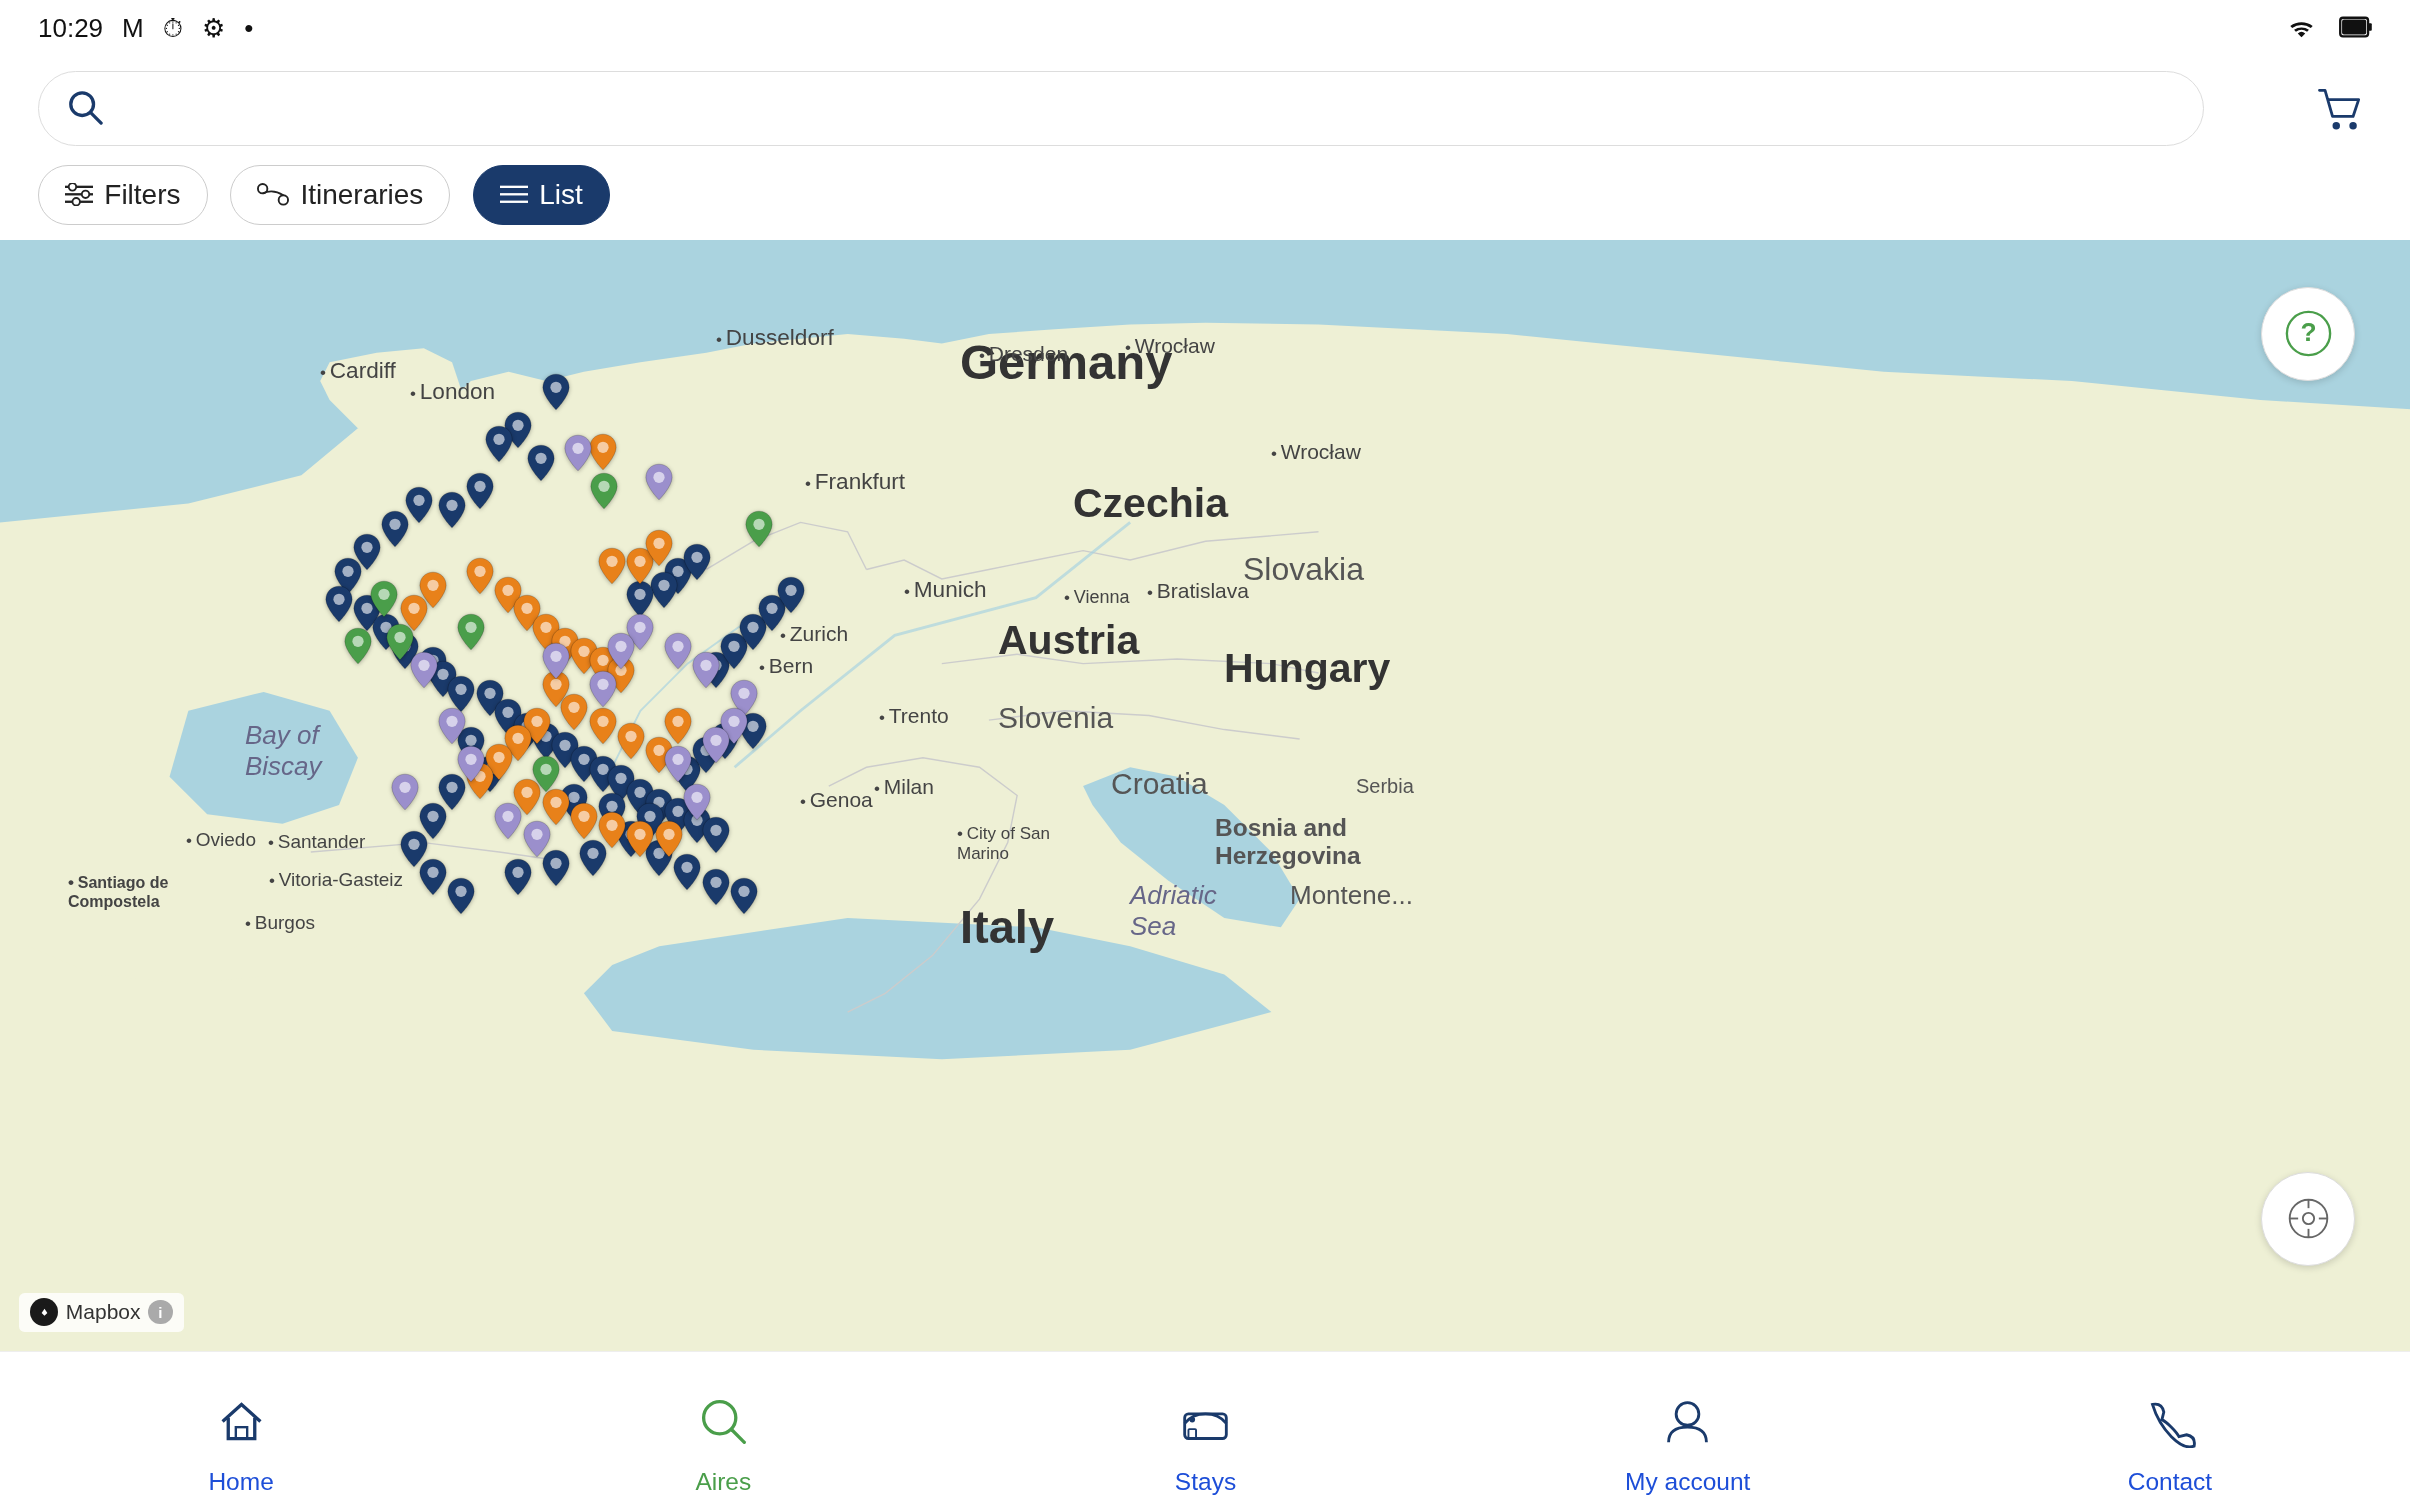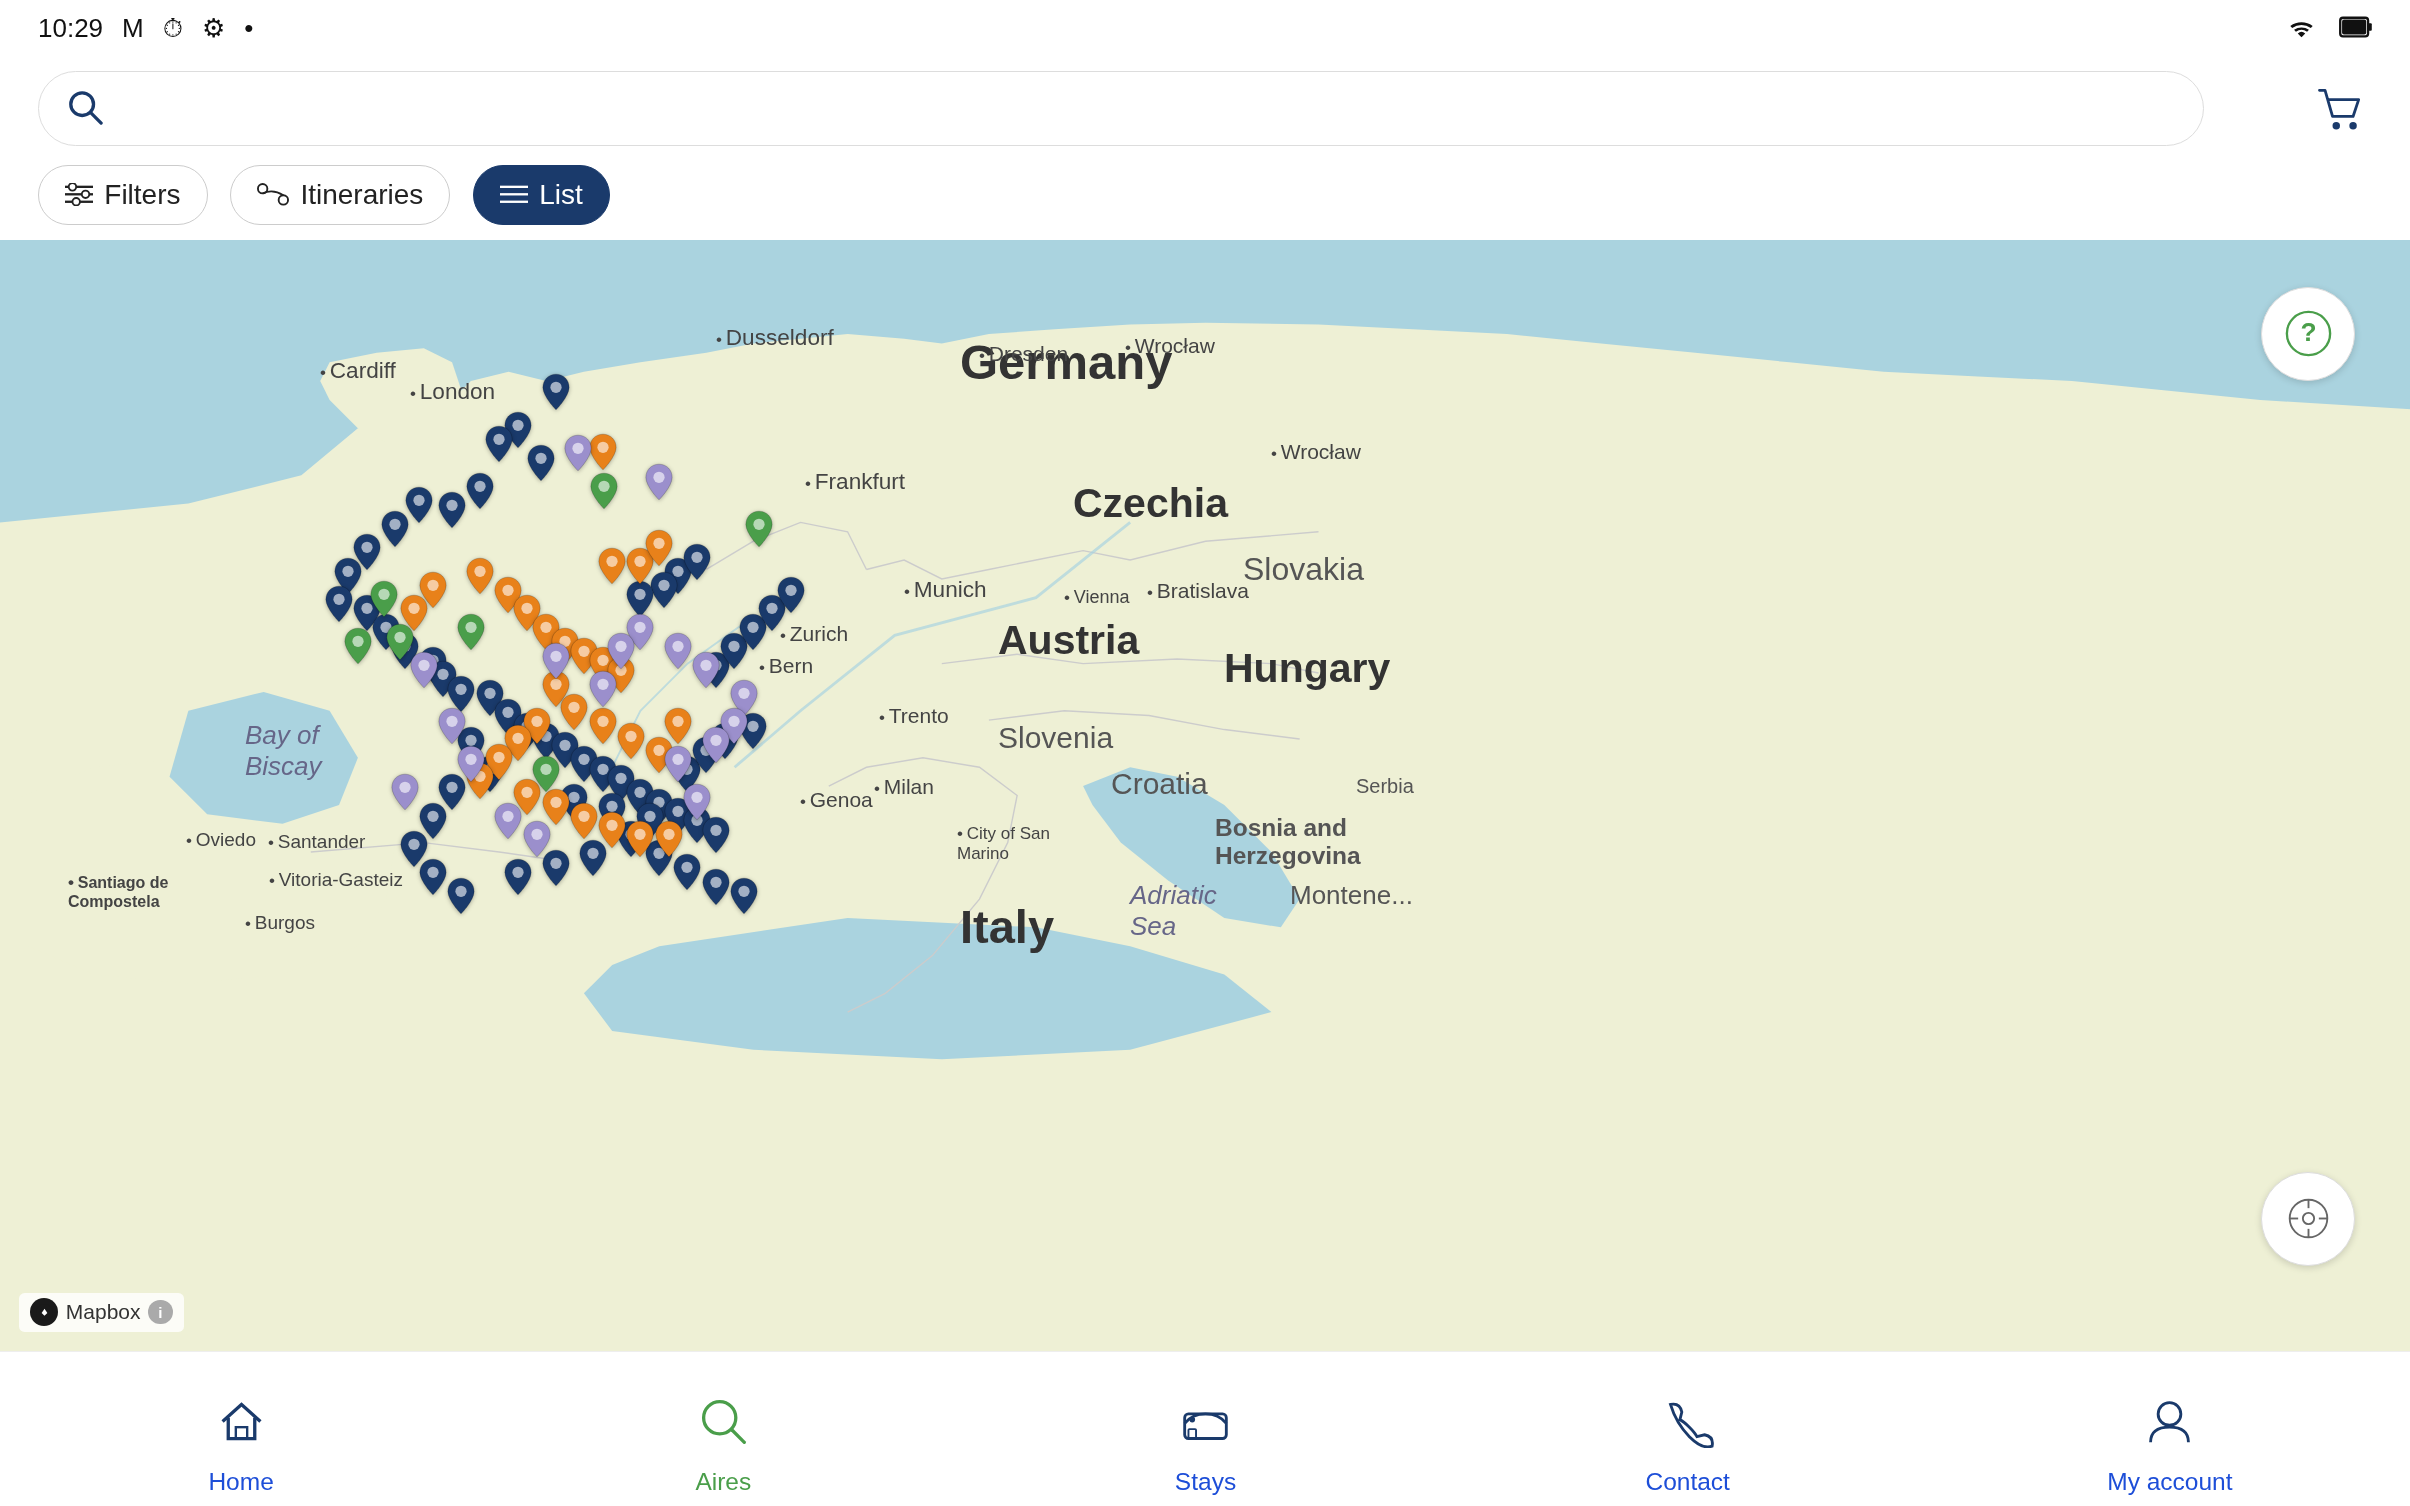--- a/index.html
+++ b/index.html
@@ -341,21 +341,21 @@
 
     <path d="M 1200 300 L 1100 380 L 950 420 L 850 500 L 780 560" stroke="#aad3df" stroke-width="3" fill="none" opacity="0.7"></path>
     <path d="M 800 400 L 730 450 L 680 500 L 650 560" stroke="#aad3df" stroke-width="2" fill="none" opacity="0.7"></path>
   </svg>
 
   <span class="map-label large" style="left:960px;top:94px;font-size:49px;font-weight:700;color:#333;">Germany</span>
   <span class="map-label large" style="left:1073px;top:240px;font-size:41px;font-weight:600;color:#333;">Czechia</span>
   <span class="map-label" style="left:1243px;top:311px;font-size:32px;color:#555;">Slovakia</span>
   <span class="map-label large" style="left:998px;top:377px;font-size:41px;font-weight:600;color:#333;">Austria</span>
   <span class="map-label large" style="left:1224px;top:405px;font-size:41px;font-weight:600;color:#333;">Hungary</span>
-  <span class="map-label" style="left:998px;top:461px;font-size:30px;color:#555;margin-top:20px;">Slovenia</span>
+  <span class="map-label" style="left:998px;top:461px;font-size:30px;color:#555;">Slovenia</span>
   <span class="map-label" style="left:1111px;top:527px;font-size:30px;color:#555;">Croatia</span>
   <span class="map-label large" style="left:960px;top:659px;font-size:47px;font-weight:700;color:#333;">Italy</span>
   <span class="map-label" style="left:1215px;top:574px;font-size:24.5px;color:#555;font-weight:600;">Bosnia and<br>Herzegovina</span>
   <span class="map-label" style="left:1356px;top:535px;font-size:20px;color:#555;">Serbia</span>
   <span class="map-label" style="left:1290px;top:640px;font-size:26px;color:#555;">Montene...</span>
   <span class="map-label" style="left:245px;top:480px;font-size:26px;color:#668;font-style:italic;">Bay of<br>Biscay</span>
   <span class="map-label" style="left:1130px;top:640px;font-size:26px;color:#668;font-style:italic;">Adriatic<br>Sea</span>
 
   <span class="map-label dot" style="left:320px;top:118px;font-size:22.6px;">Cardiff</span>
   <span class="map-label dot" style="left:410px;top:139px;font-size:22.6px;">London</span>
@@ -911,29 +911,29 @@
         <circle cx="14" cy="26" r="3" fill="#1a3a6b"></circle>
         <rect x="10" y="36" width="8" height="10" rx="1" stroke="#1a3a6b" stroke-width="2" fill="none"></rect>
       </svg>
     </span>
     <span class="nav-label navy-label">Stays</span>
   </div>
 
   <div class="nav-item">
     <span class="nav-icon navy-icon">
       <svg width="53" height="53" viewBox="0 0 56 56" fill="none">
-        <path d="M10 10 Q20 8 22 18 L20 26 Q24 28 30 34 Q36 40 38 44 L46 42 Q56 44 54 54 Q44 58 30 44 Q16 30 10 10Z" stroke="#1a3a6b" stroke-width="3" fill="none"></path>
-      </svg>
-    </span>
-    <span class="nav-label navy-label">Contact</span>
-  </div>
-
-  <div class="nav-item">
-    <span class="nav-icon navy-icon">
-      <svg width="53" height="53" viewBox="0 0 56 56" fill="none">
         <circle cx="28" cy="20" r="12" stroke="#1a3a6b" stroke-width="3" fill="none"></circle>
         <path d="M8 50 Q8 34 28 34 Q48 34 48 50" stroke="#1a3a6b" stroke-width="3" fill="none"></path>
       </svg>
     </span>
     <span class="nav-label navy-label">My account</span>
   </div>
+
+  <div class="nav-item">
+    <span class="nav-icon navy-icon">
+      <svg width="53" height="53" viewBox="0 0 56 56" fill="none">
+        <path d="M10 10 Q20 8 22 18 L20 26 Q24 28 30 34 Q36 40 38 44 L46 42 Q56 44 54 54 Q44 58 30 44 Q16 30 10 10Z" stroke="#1a3a6b" stroke-width="3" fill="none"></path>
+      </svg>
+    </span>
+    <span class="nav-label navy-label">Contact</span>
+  </div>
 </div>
 
 
 </body></html>

